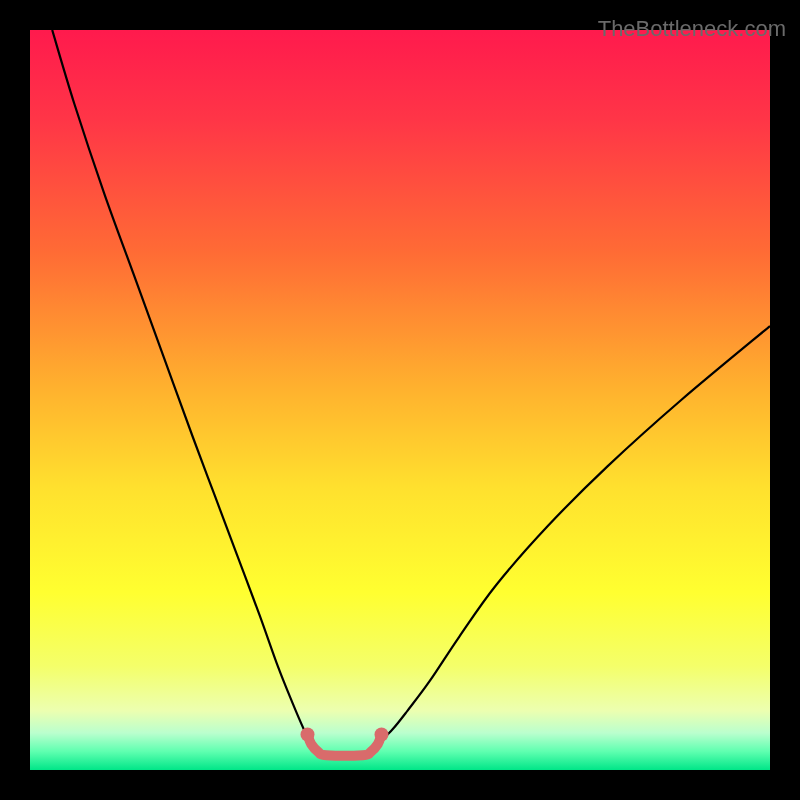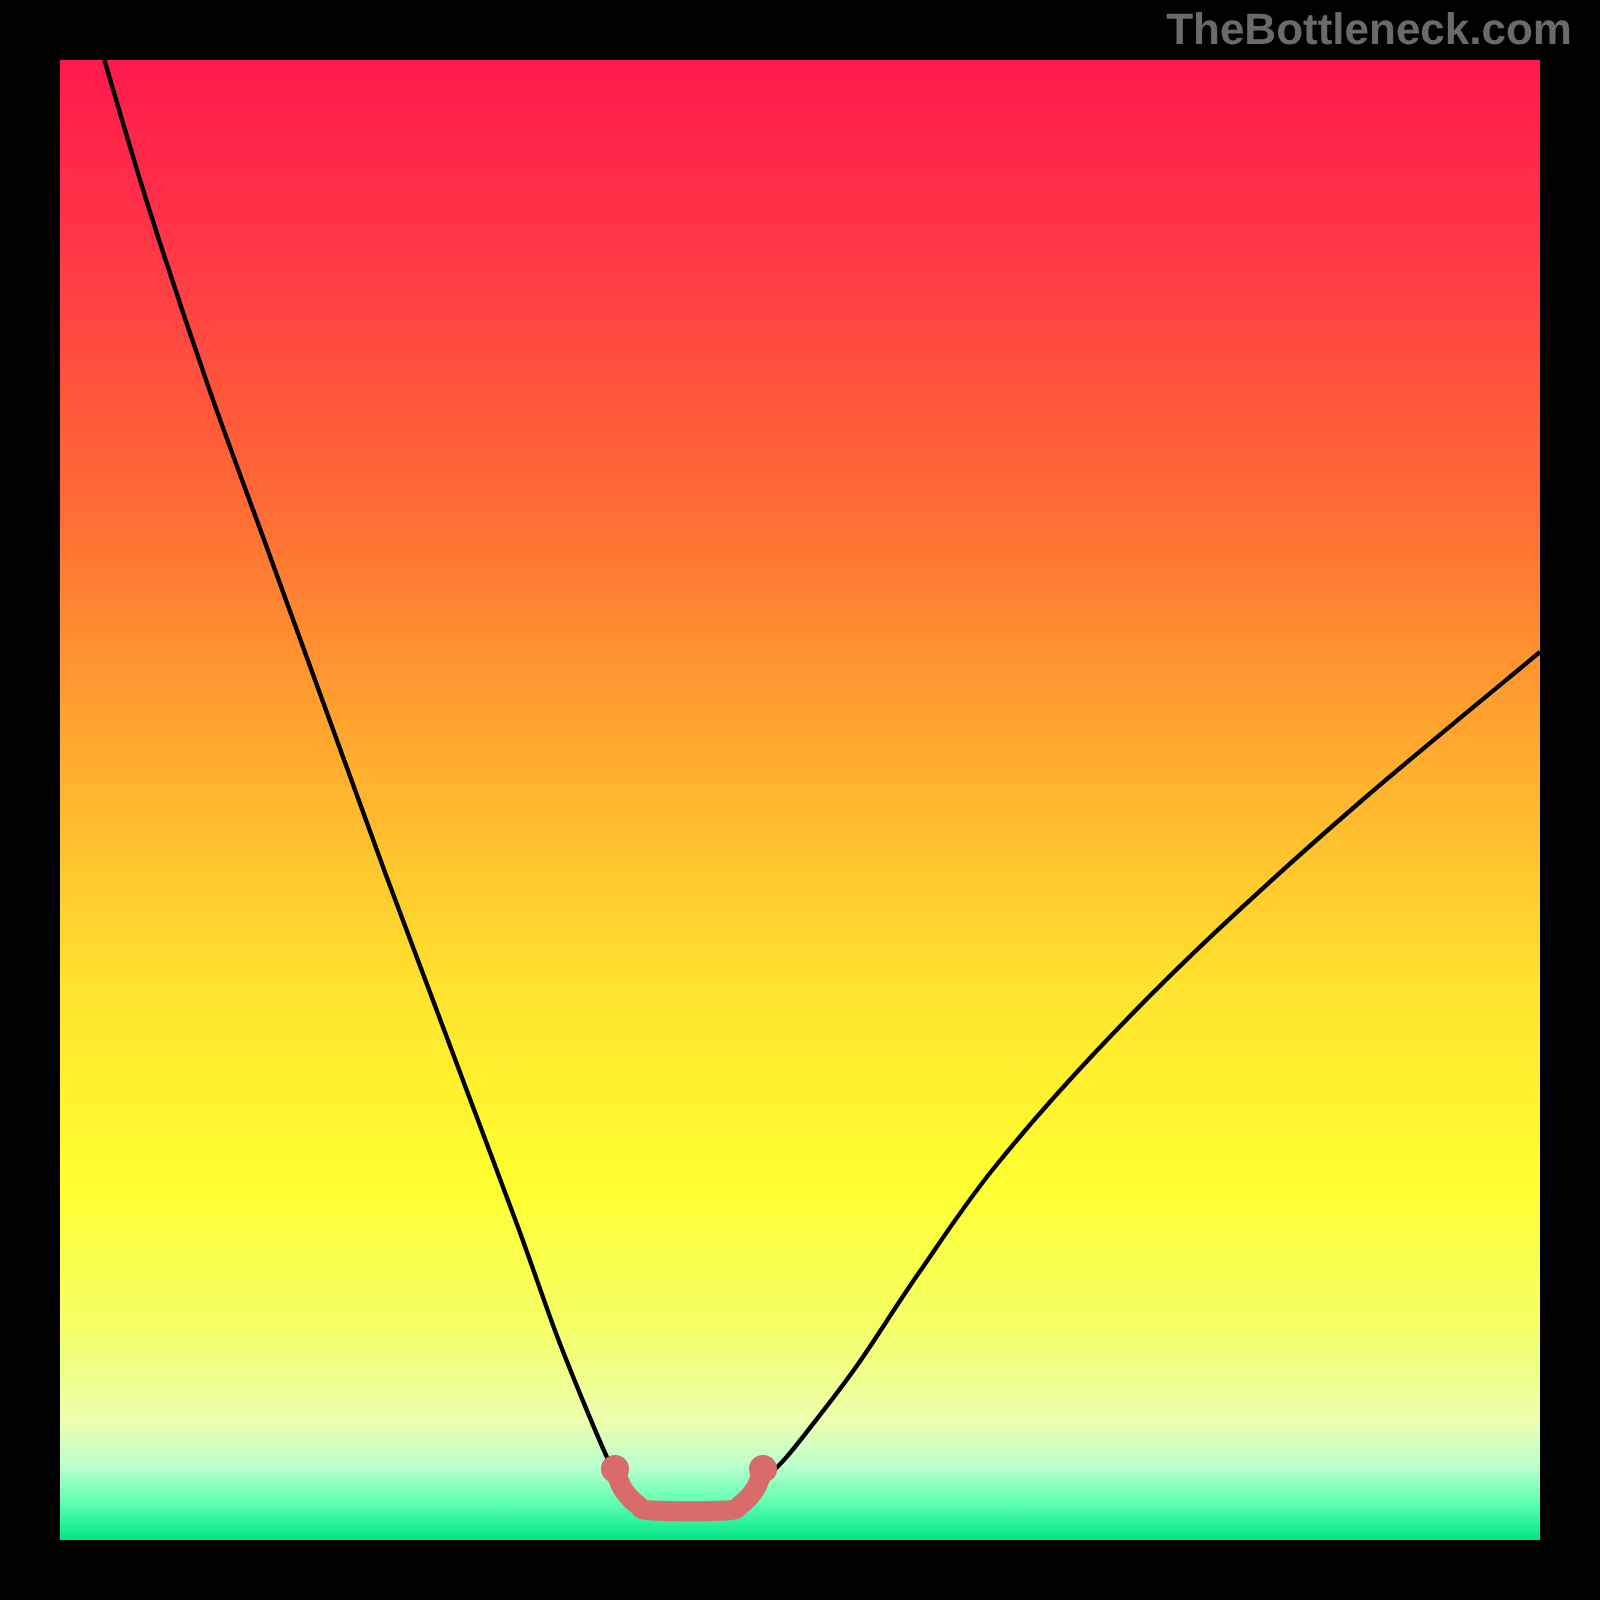--- a/index.html
+++ b/index.html
@@ -6,25 +6,25 @@
     margin: 0;
     padding: 0;
     width: 800px;
     height: 800px;
     background: #000;
     position: relative;
     font-family: Arial, sans-serif;
   }
   .watermark {
     position: absolute;
-    top: 2px;
+    top: 16px;
     right: 14px;
     color: #6a6a6a;
     font-size: 22px;
-    font-weight: 700;
+    font-weight: 400;
     z-index: 10;
   }
   .plot-area {
     position: absolute;
     top: 30px;
     left: 30px;
     width: 740px;
     height: 740px;
   }
   .plot-area svg {

